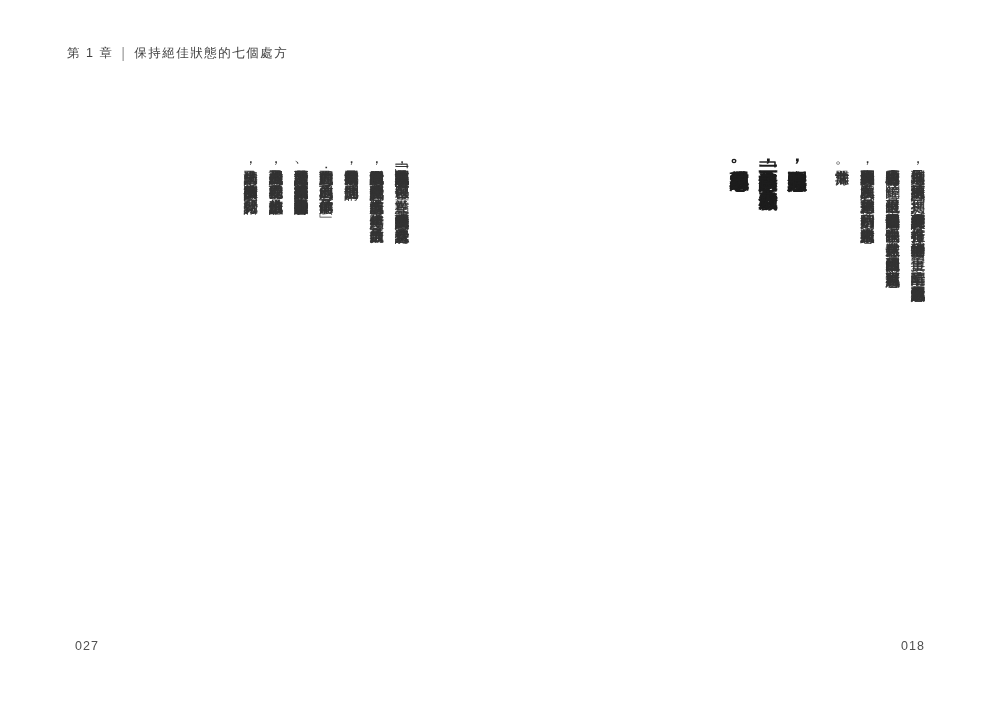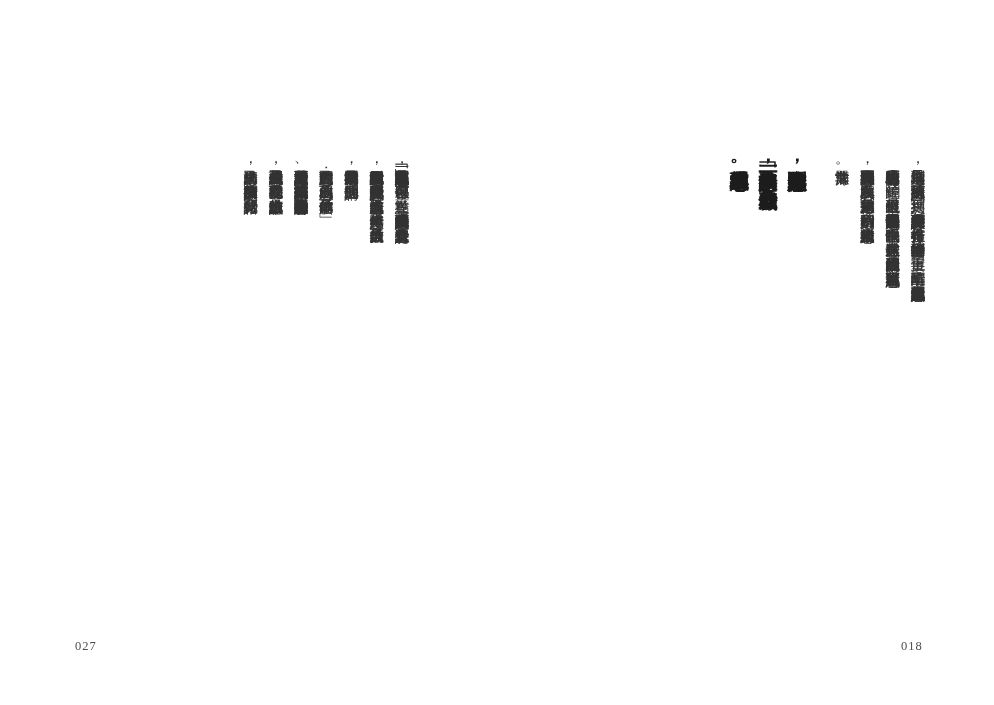--- a/index.html
+++ b/index.html
@@ -61,30 +61,33 @@
     margin-right: 18px;
   }
   .emph-block p { text-indent: 1em; }
   
   .page-number {
     position: absolute;
     top: 639px;
     font-size: 12.5px;
     letter-spacing: 1px;
     color: #4f4f4f;
-    font-family: Liberation Serif, serif;
+    font-family: Liberation Sans, sans-serif;
   }
   .page-number.left  { left: 75px; }
   .page-number.right { left: 901px; }
 </style>
 </head>
 <body>
 
 <div class="spread">
 
+  <div class="running-header">
+    <span>第 1 章</span><span class="sep">|</span><span>保持絕佳狀態的七個處方</span>
+  </div>
 
   <div class="vtext right-text">
     <div class="body-block">
       <p>為期達到這個目標，冥想是不可或缺的一項方法。提到冥想，許多人可能會聯想到需要坐禪、在瀑布下打坐修行、到特別的場所接受指導等。但事實上，早上剛清醒時，人們就會自然地進入一種最適合冥想的狀態。</p>
       <p>你是否有過這樣的經驗呢？鬧鐘響了，但就是醒不過來。那是因為你處於半夢半醒之間的快速動眼睡眠狀態。在快速動眼睡眠中，身體雖然還在休息，但大腦卻是清醒且活躍的。這也可以視為一種冥想狀態。</p>
       <p>人們冥想時往往更容易接觸到真正的自己，以及心中的真實想法。如果你對未來感到迷茫，不妨利用這個時刻，來描繪對自我未來的想像。</p>
       <p>方法非常簡單。</p>
     </div>
     <div class="emph-block">
       <p>當你感到自己進入冥想狀態時，</p>

